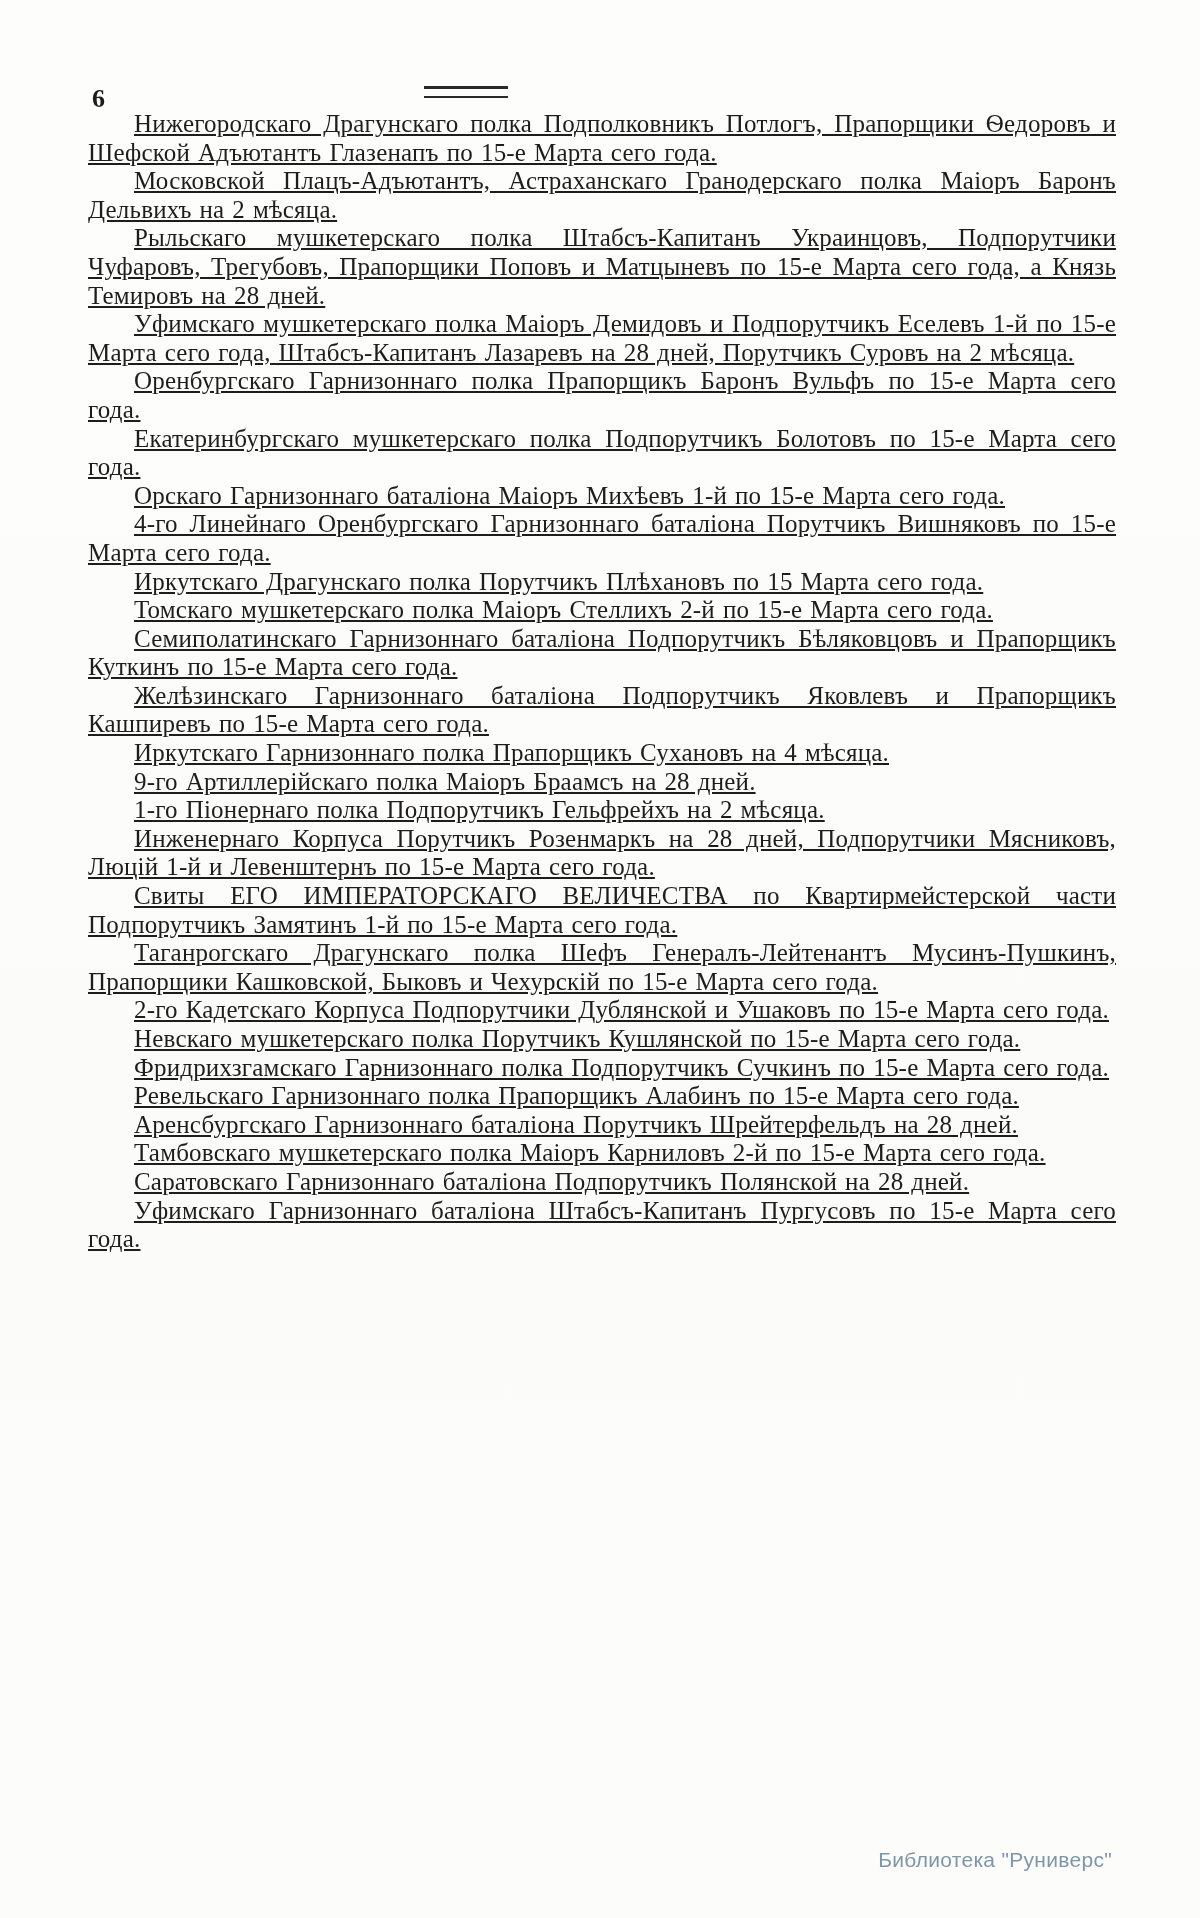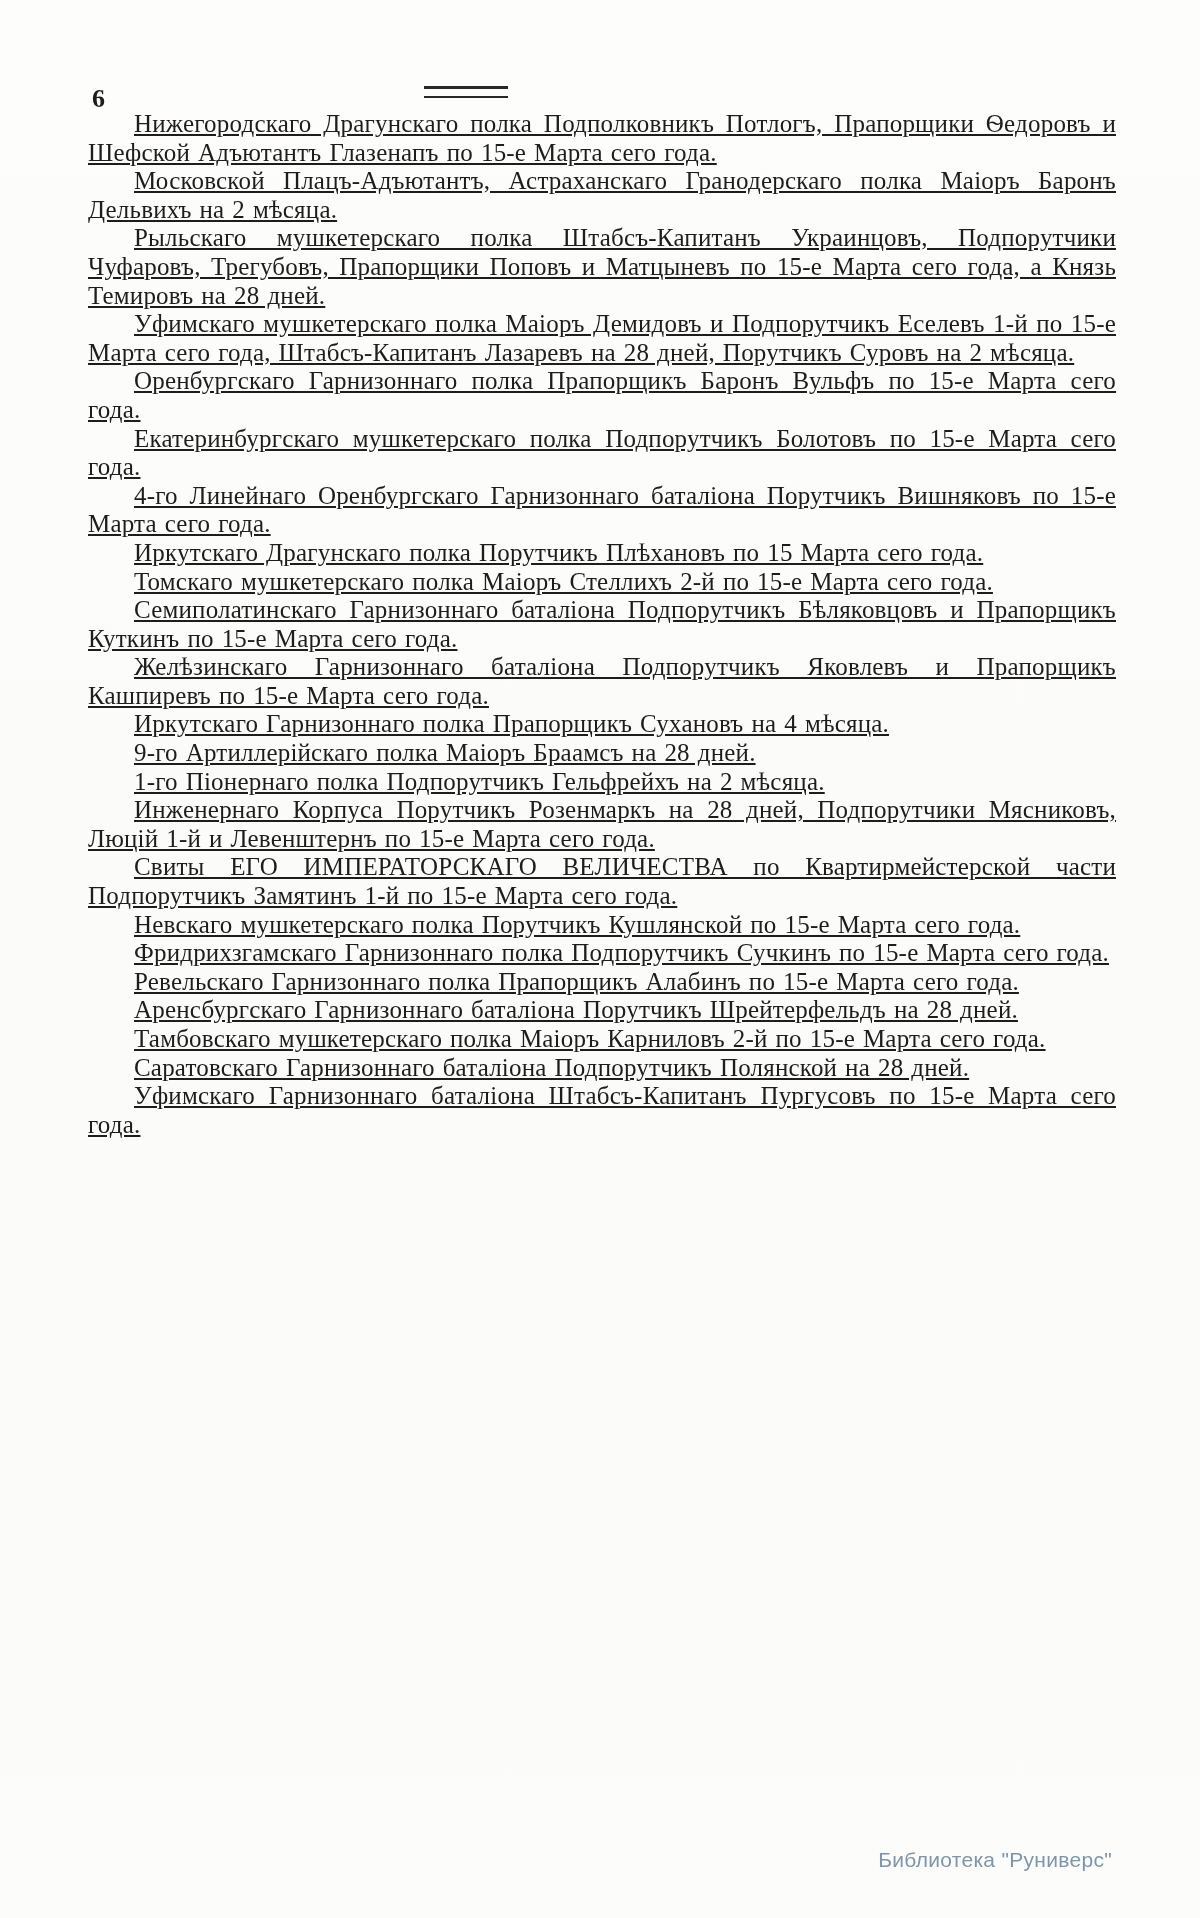--- a/index.html
+++ b/index.html
@@ -72,30 +72,33 @@
 
   <div class="header-rule"></div>
 
   <div class="text-block">
       <p>Нижегородскаго Драгунскаго полка Подполковникъ Потлогъ, Прапорщики Ѳедоровъ и Шефской Адъютантъ Глазенапъ по 15-е Марта сего года.</p>
       <p>Московской Плацъ-Адъютантъ, Астраханскаго Гранодерскаго полка Маіоръ Баронъ Дельвихъ на 2 мѣсяца.</p>
       <p>Рыльскаго мушкетерскаго полка Штабсъ-Капитанъ Украинцовъ, Подпорутчики Чуфаровъ, Трегубовъ, Прапорщики Поповъ и Матцыневъ по 15-е Марта сего года, а Князь Темировъ на 28 дней.</p>
       <p>Уфимскаго мушкетерскаго полка Маіоръ Демидовъ и Подпорутчикъ Еселевъ 1-й по 15-е Марта сего года, Штабсъ-Капитанъ Лазаревъ на 28 дней, Порутчикъ Суровъ на 2 мѣсяца.</p>
       <p>Оренбургскаго Гарнизоннаго полка Прапорщикъ Баронъ Вульфъ по 15-е Марта сего года.</p>
       <p>Екатеринбургскаго мушкетерскаго полка Подпорутчикъ Болотовъ по 15-е Марта сего года.</p>
+      <p>Орскаго Гарнизоннаго баталіона Маіоръ Михѣевъ 1-й по 15-е Марта сего года.</p>
       <p>4-го Линейнаго Оренбургскаго Гарнизоннаго баталіона Порутчикъ Вишняковъ по 15-е Марта сего года.</p>
       <p>Иркутскаго Драгунскаго полка Порутчикъ Плѣхановъ по 15 Марта сего года.</p>
       <p>Томскаго мушкетерскаго полка Маіоръ Стеллихъ 2-й по 15-е Марта сего года.</p>
       <p>Семиполатинскаго Гарнизоннаго баталіона Подпорутчикъ Бѣляковцовъ и Прапорщикъ Куткинъ по 15-е Марта сего года.</p>
       <p>Желѣзинскаго Гарнизоннаго баталіона Подпорутчикъ Яковлевъ и Прапорщикъ Кашпиревъ по 15-е Марта сего года.</p>
       <p>Иркутскаго Гарнизоннаго полка Прапорщикъ Сухановъ на 4 мѣсяца.</p>
       <p>9-го Артиллерійскаго полка Маіоръ Браамсъ на 28 дней.</p>
       <p>1-го Піонернаго полка Подпорутчикъ Гельфрейхъ на 2 мѣсяца.</p>
       <p>Инженернаго Корпуса Порутчикъ Розенмаркъ на 28 дней, Подпорутчики Мясниковъ, Люцій 1-й и Левенштернъ по 15-е Марта сего года.</p>
       <p>Свиты ЕГО ИМПЕРАТОРСКАГО ВЕЛИЧЕСТВА по Квартирмейстерской части Подпорутчикъ Замятинъ 1-й по 15-е Марта сего года.</p>
+      <p>Таганрогскаго Драгунскаго полка Шефъ Генералъ-Лейтенантъ Мусинъ-Пушкинъ, Прапорщики Кашковской, Быковъ и Чехурскій по 15-е Марта сего года.</p>
+      <p>2-го Кадетскаго Корпуса Подпорутчики Дублянской и Ушаковъ по 15-е Марта сего года.</p>
       <p>Невскаго мушкетерскаго полка Порутчикъ Кушлянской по 15-е Марта сего года.</p>
       <p>Фридрихзгамскаго Гарнизоннаго полка Подпорутчикъ Сучкинъ по 15-е Марта сего года.</p>
       <p>Ревельскаго Гарнизоннаго полка Прапорщикъ Алабинъ по 15-е Марта сего года.</p>
       <p>Аренсбургскаго Гарнизоннаго баталіона Порутчикъ Шрейтерфельдъ на 28 дней.</p>
       <p>Тамбовскаго мушкетерскаго полка Маіоръ Карниловъ 2-й по 15-е Марта сего года.</p>
       <p>Саратовскаго Гарнизоннаго баталіона Подпорутчикъ Полянской на 28 дней.</p>
       <p>Уфимскаго Гарнизоннаго баталіона Штабсъ-Капитанъ Пургусовъ по 15-е Марта сего года.</p>
     </div>
 
   <div class="watermark">Библиотека "Руниверс"</div>

